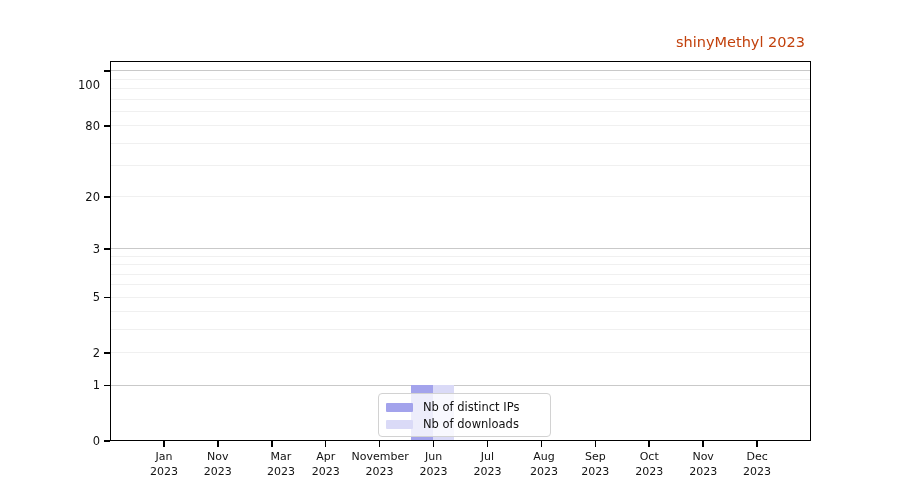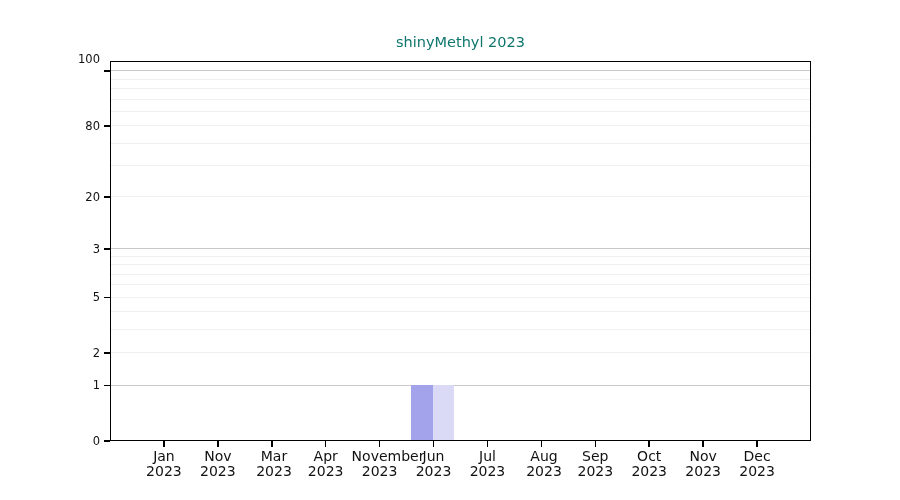--- a/index.html
+++ b/index.html
@@ -1,29 +1,29 @@
 <!DOCTYPE html>
 <html><head>
 <meta charset="utf-8">
 <style>
   html,body{margin:0;padding:0;background:#ffffff;}
   #page{position:relative;width:900px;height:500px;background:#ffffff;
         font-family:"DejaVu Sans","Liberation Sans",sans-serif;color:#000;overflow:hidden;}
-  .chart-title{position:absolute;left:110px;top:34px;width:701px;text-align:center;
-        font-size:14.5px;color:#0f766e;}
+  .chart-title{position:absolute;left:104px;top:34px;width:701px;text-align:right;
+        font-size:14.5px;color:#c2410c;}
   #plot{position:absolute;left:110px;top:61px;width:701px;height:380px;
         border:1.6px solid #000;box-sizing:border-box;background:#fff;}
   .gridline{position:absolute;left:0;width:100%;height:1px;}
   .gridline.major{background:#c9c9c9;}
   .gridline.minor{background:#f0f0f0;}
   .bar{position:absolute;}
   .ytick{position:absolute;width:6px;height:1.6px;background:#000;}
   .ylab{position:absolute;width:46px;text-align:right;font-size:11.5px;color:#111;line-height:14px;}
   .xtick{position:absolute;width:1.6px;height:6px;background:#000;}
-  .xlab{position:absolute;width:56px;text-align:center;font-size:14px;color:#111;line-height:15px;}
+  .xlab{position:absolute;width:56px;text-align:center;font-size:11px;color:#111;line-height:15px;}
   .legend{position:absolute;left:267px;top:331px;width:173px;height:44px;
         background:rgba(255,255,255,0.8);border:1px solid #d2d2d2;border-radius:4px;
         box-sizing:border-box;padding:5px 8px 4px 7px;display:flex;
         flex-direction:column;justify-content:space-between;}
   .legend-row{display:flex;align-items:center;height:16px;}
   .swatch{display:inline-block;width:27px;height:9px;margin-right:10px;border-radius:1px;}
   .legend-label{font-size:11.5px;color:#111;white-space:nowrap;}
 </style>
 </head>
 <body>
@@ -47,25 +47,35 @@
       <div class="gridline minor" style="top: 63.1806px; background: rgb(240, 240, 240);"></div>
       <div class="gridline minor" style="top: 48.8261px; background: rgb(240, 240, 240);"></div>
       <div class="gridline minor" style="top: 36.6556px; background: rgb(240, 240, 240);"></div>
       <div class="gridline minor" style="top: 26.0915px; background: rgb(240, 240, 240);"></div>
       <div class="gridline minor" style="top: 16.7587px; background: rgb(240, 240, 240);"></div>
       <div class="gridline major" style="top: 322.83px; background: rgb(201, 201, 201);"></div>
       <div class="gridline major" style="top: 186.158px; background: rgb(201, 201, 201);"></div>
       <div class="gridline major" style="top: 8.4px; background: rgb(201, 201, 201);"></div>
       <div class="bar" style="left: 300.438px; width: 21.5px; top: 322.83px; height: 55.5705px; background: rgb(163, 163, 236);"></div>
       <div class="bar" style="left: 321.938px; width: 21.5px; top: 322.83px; height: 55.5705px; background: rgb(218, 218, 247);"></div>
+      <div class="legend">
+      <div class="legend-row">
+        <span class="swatch" id="swatch-0" style="background: rgb(163, 163, 236);"></span>
+        <span class="legend-label">Nb of distinct IPs</span>
+      </div>
+      <div class="legend-row">
+        <span class="swatch" id="swatch-1" style="background: rgb(218, 218, 247);"></span>
+        <span class="legend-label">Nb of downloads</span>
+      </div>
+    </div>
     </div>
 
   <div id="axes">
       <div class="ytick" style="left: 104px; top: 70.2px;"></div>
-      <div class="ylab" style="left: 54px; top: 52px;">100</div>
+      <div class="ylab" style="left: 54px; top: 78px;">100</div>
       <div class="ytick" style="left: 104px; top: 124.981px;"></div>
       <div class="ylab" style="left: 54px; top: 118.781px;">80</div>
       <div class="ytick" style="left: 104px; top: 196.117px;"></div>
       <div class="ylab" style="left: 54px; top: 189.917px;">20</div>
       <div class="ytick" style="left: 104px; top: 247.958px;"></div>
       <div class="ylab" style="left: 54px; top: 241.758px;">3</div>
       <div class="ytick" style="left: 104px; top: 296.552px;"></div>
       <div class="ylab" style="left: 54px; top: 290.352px;">5</div>
       <div class="ytick" style="left: 104px; top: 352.123px;"></div>
       <div class="ylab" style="left: 54px; top: 345.923px;">2</div>
@@ -77,21 +87,21 @@
       <div class="xlab" style="left: 135.923px; top: 449px;">
         <div>Jan</div>
         <div>2023</div>
       </div>
       <div class="xtick" style="left: 217.046px; top: 441px;"></div>
       <div class="xlab" style="left: 189.846px; top: 449px;">
         <div>Nov</div>
         <div>2023</div>
       </div>
       <div class="xtick" style="left: 270.969px; top: 441px;"></div>
-      <div class="xlab" style="left: 246px; top: 449px;">
+      <div class="xlab" style="left: 253px; top: 449px;">
         <div>Mar</div>
         <div>2023</div>
       </div>
       <div class="xtick" style="left: 324.892px; top: 441px;"></div>
       <div class="xlab" style="left: 297.692px; top: 449px;">
         <div>Apr</div>
         <div>2023</div>
       </div>
       <div class="xtick" style="left: 378.815px; top: 441px;"></div>
       <div class="xlab" style="left: 351.615px; top: 449px;">

